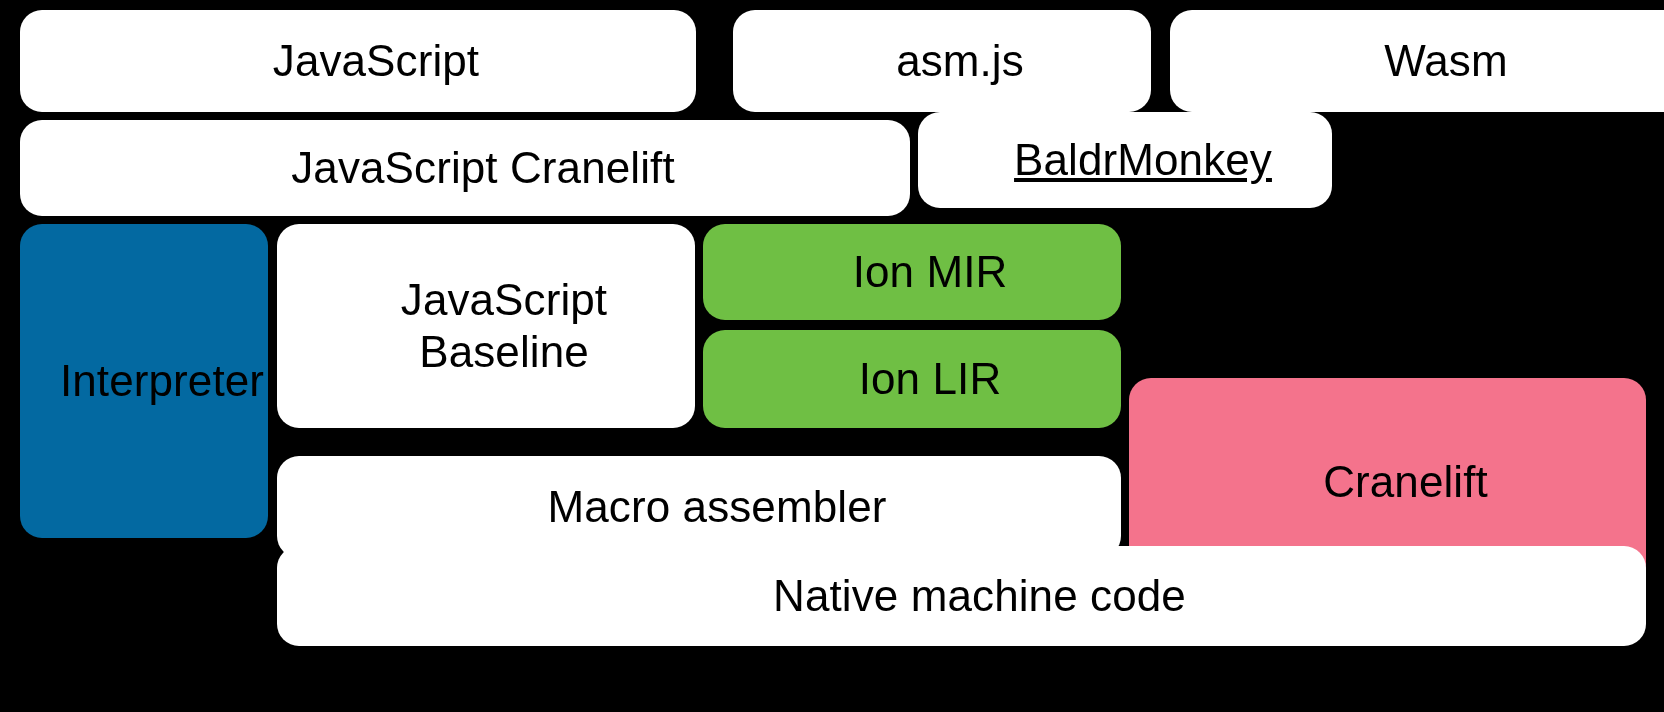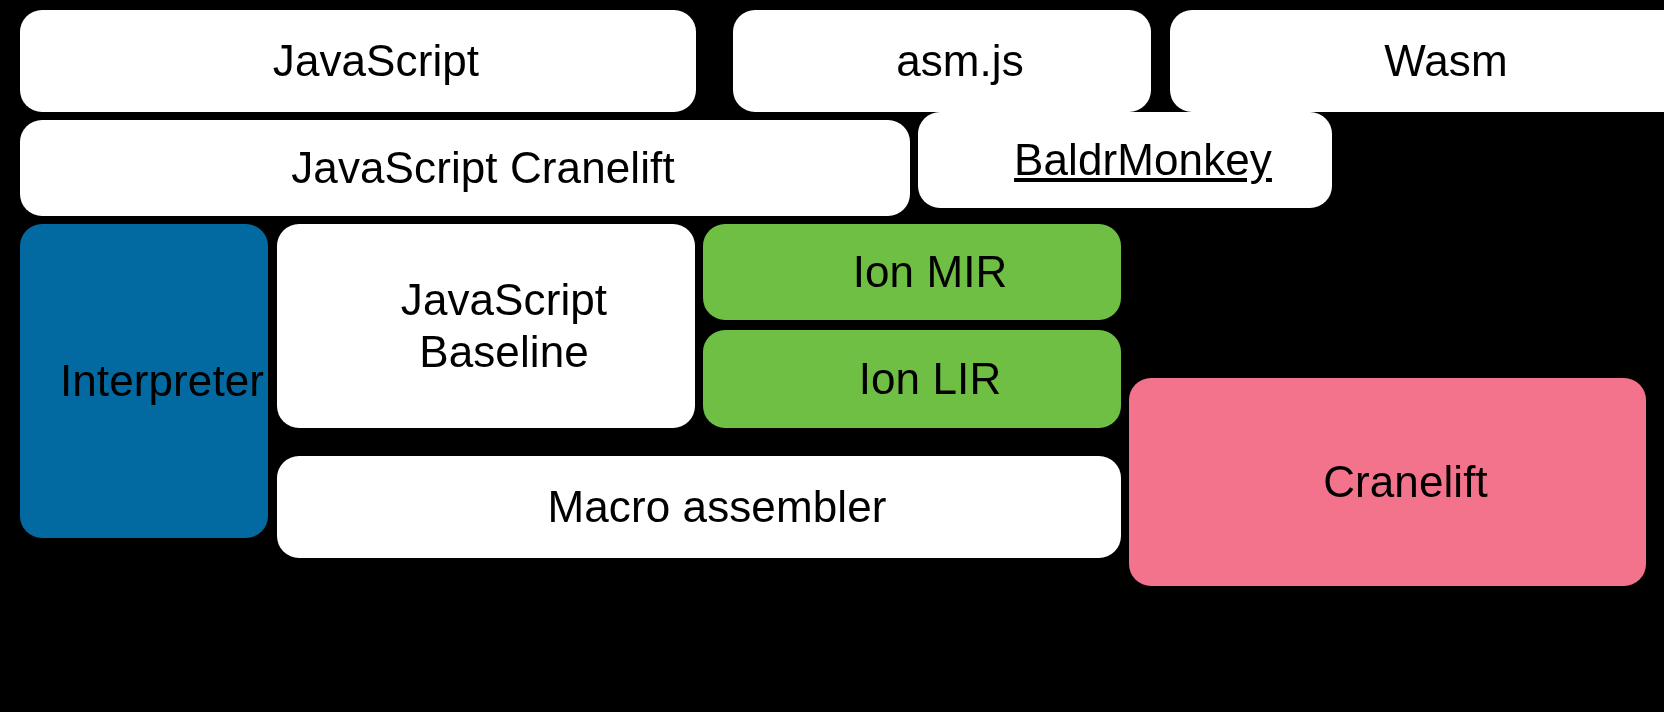--- a/index.html
+++ b/index.html
@@ -46,13 +46,14 @@
     <div class="box fill-white" style="left: 1130px; top: 10px; width: 516px; height: 102px; margin-left: 40px;">Wasm</div>
     <div class="box fill-white" style="left: 20px; top: 120px; width: 890px; height: 96px;">JavaScript Cranelift</div>
     <div class="box fill-white" style="left: 918px; top: 112px; width: 414px; height: 96px; text-decoration: underline;">BaldrMonkey</div>
     <div class="box fill-gray" style="left: 20px; top: 224px; width: 248px; height: 314px;">Interpreter</div>
     <div class="box fill-white" style="left: 277px; top: 224px; width: 418px; height: 204px;">JavaScript
 Baseline</div>
     <div class="box fill-green" style="left: 703px; top: 224px; width: 418px; height: 96px;">Ion MIR</div>
     <div class="box fill-green" style="left: 703px; top: 330px; width: 418px; height: 98px;">Ion LIR</div>
     <div class="box fill-pink" style="left: 1129px; top: 330px; width: 517px; height: 208px; margin-top: 48px;">Cranelift</div>
     <div class="box fill-white" style="left: 277px; top: 436px; width: 844px; height: 102px; margin-top: 20px;">Macro assembler</div>
+    <div class="box fill-white" style="left: 277px; top: 546px; width: 1369px; height: 100px;">Native machine code</div>
   </div>
 
 </body></html>

